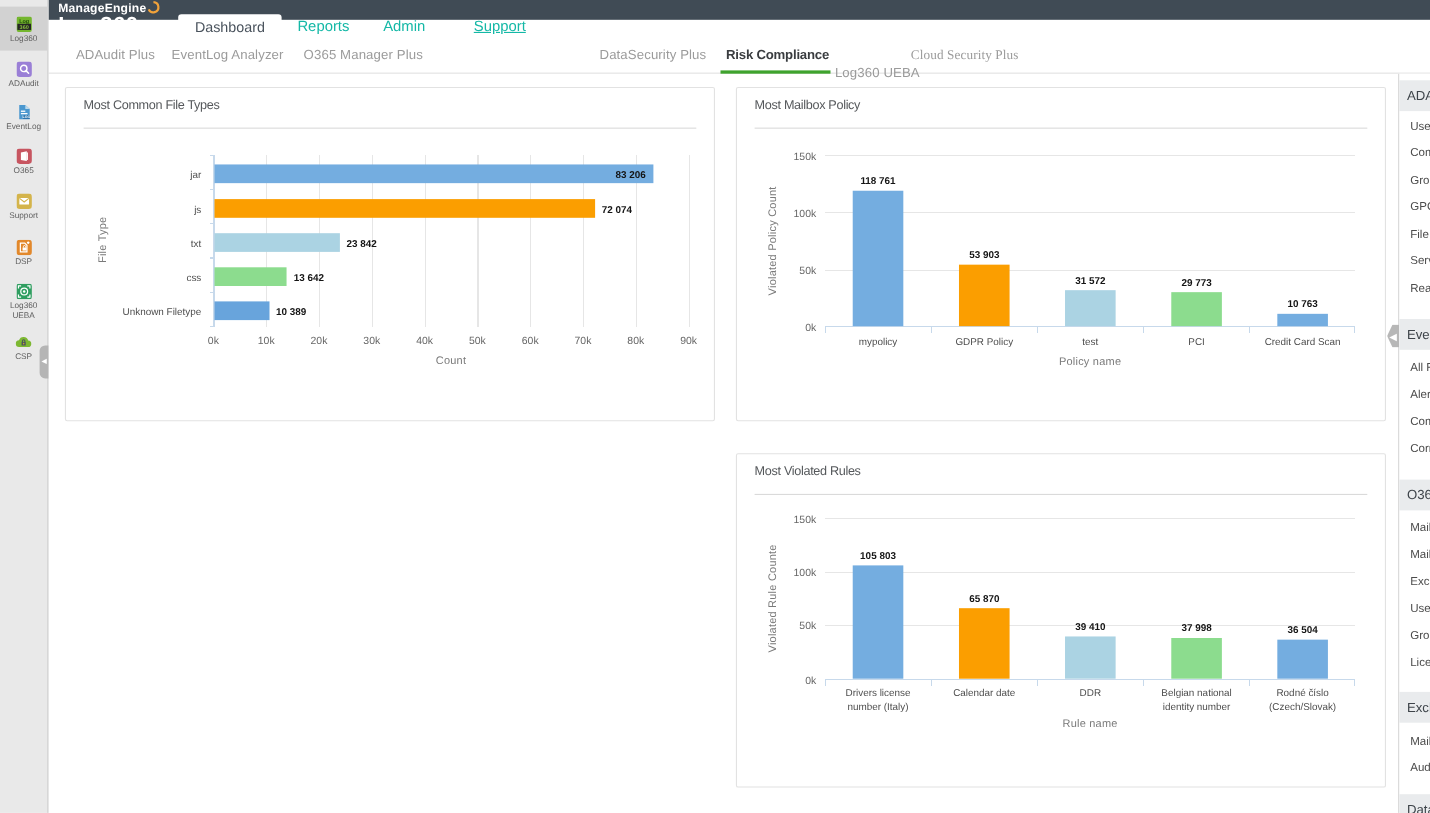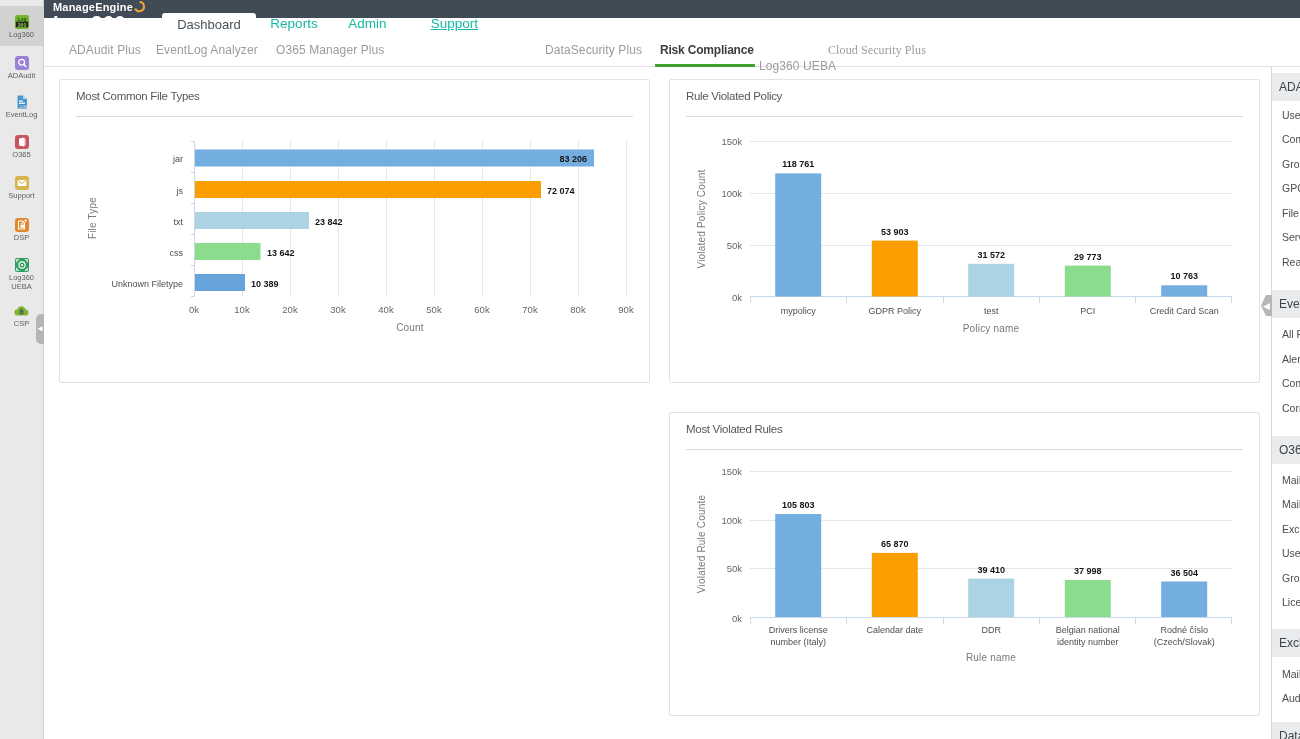--- a/index.html
+++ b/index.html
@@ -205,21 +205,21 @@
         <text x="422" y="233">60k</text>
           <text x="470" y="233">70k</text>
           <text x="518" y="233">80k</text>
         <text x="566" y="233">90k</text>
       </g>
       <text x="350" y="251" font-size="10" fill="#7a7a7a" text-anchor="middle" letter-spacing="0.2">Count</text>
       <text x="36" y="138" font-size="10" fill="#7a7a7a" text-anchor="middle" letter-spacing="0.2" transform="rotate(-90 36 138)">File Type</text>
     </svg>
   </div>
   <div class="panel" id="p2" style="left:669px;top:79px;">
-    <div class="ptitle">Rule Violated Policy</div>
+    <div class="ptitle">Most Mailbox Policy</div>
     <div class="psep"></div>
     <svg class="chart" width="591" height="304" viewBox="0 0 591 304">
       <g stroke="#e6e6e6" stroke-width="1" shape-rendering="crispEdges">
         <line x1="80" y1="61.5" x2="562" y2="61.5"></line>
         <line x1="80" y1="113.5" x2="562" y2="113.5"></line>
         <line x1="80" y1="165.5" x2="562" y2="165.5"></line>
       </g>
       <g stroke="#c7d9eb" stroke-width="1" shape-rendering="crispEdges">
         <line x1="80" y1="216.5" x2="562" y2="216.5"></line>
         <line x1="80.5" y1="216.5" x2="80.5" y2="222.5"></line>

